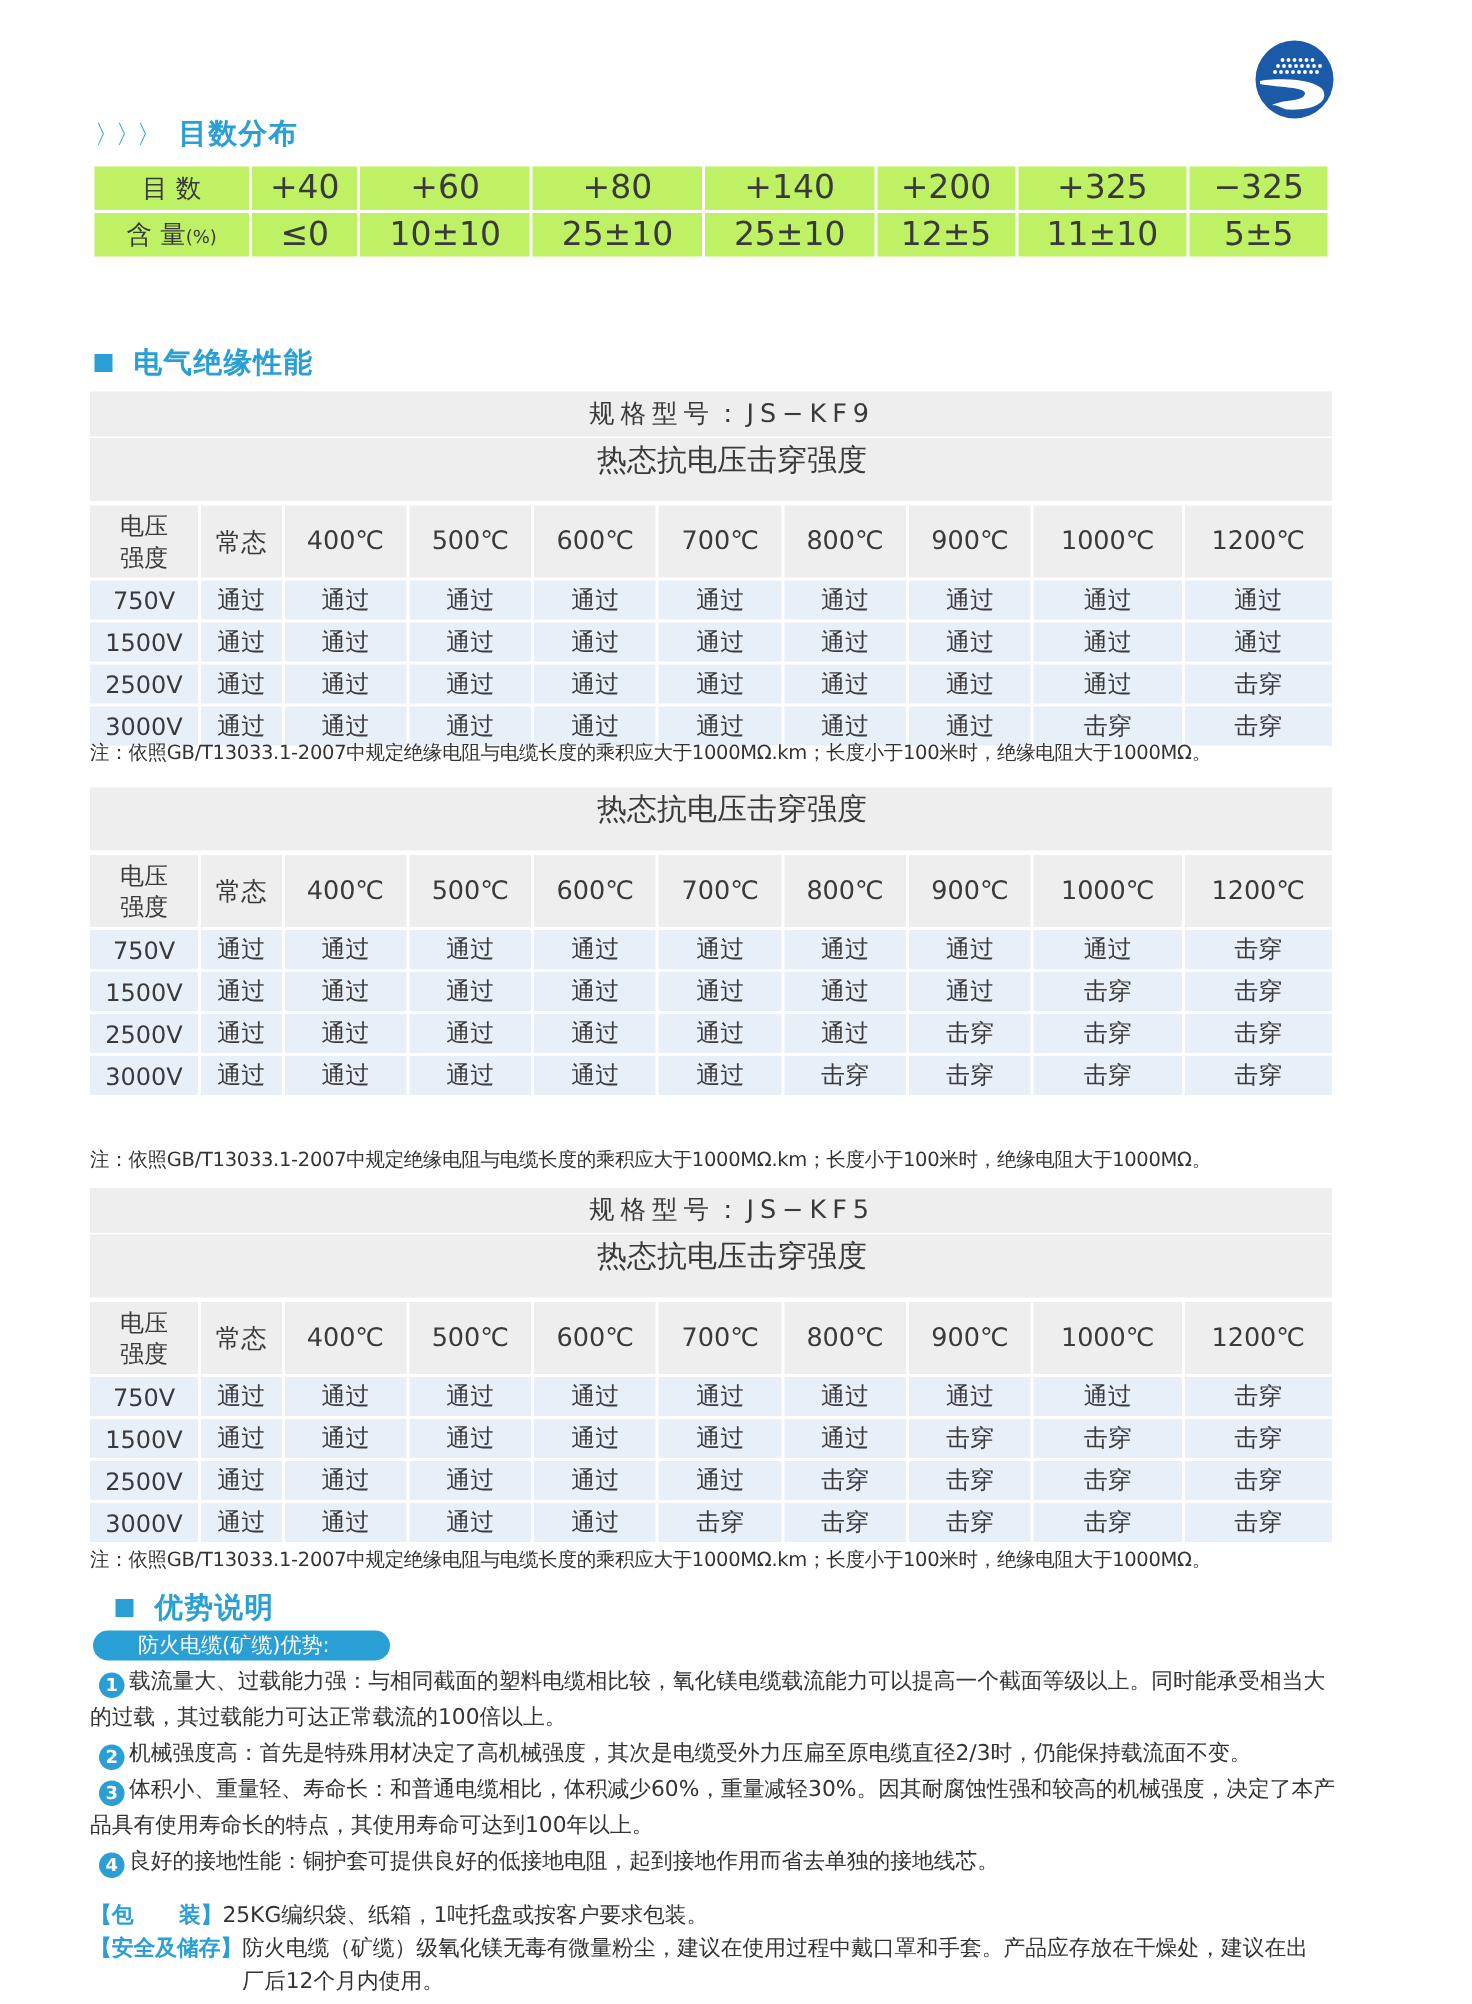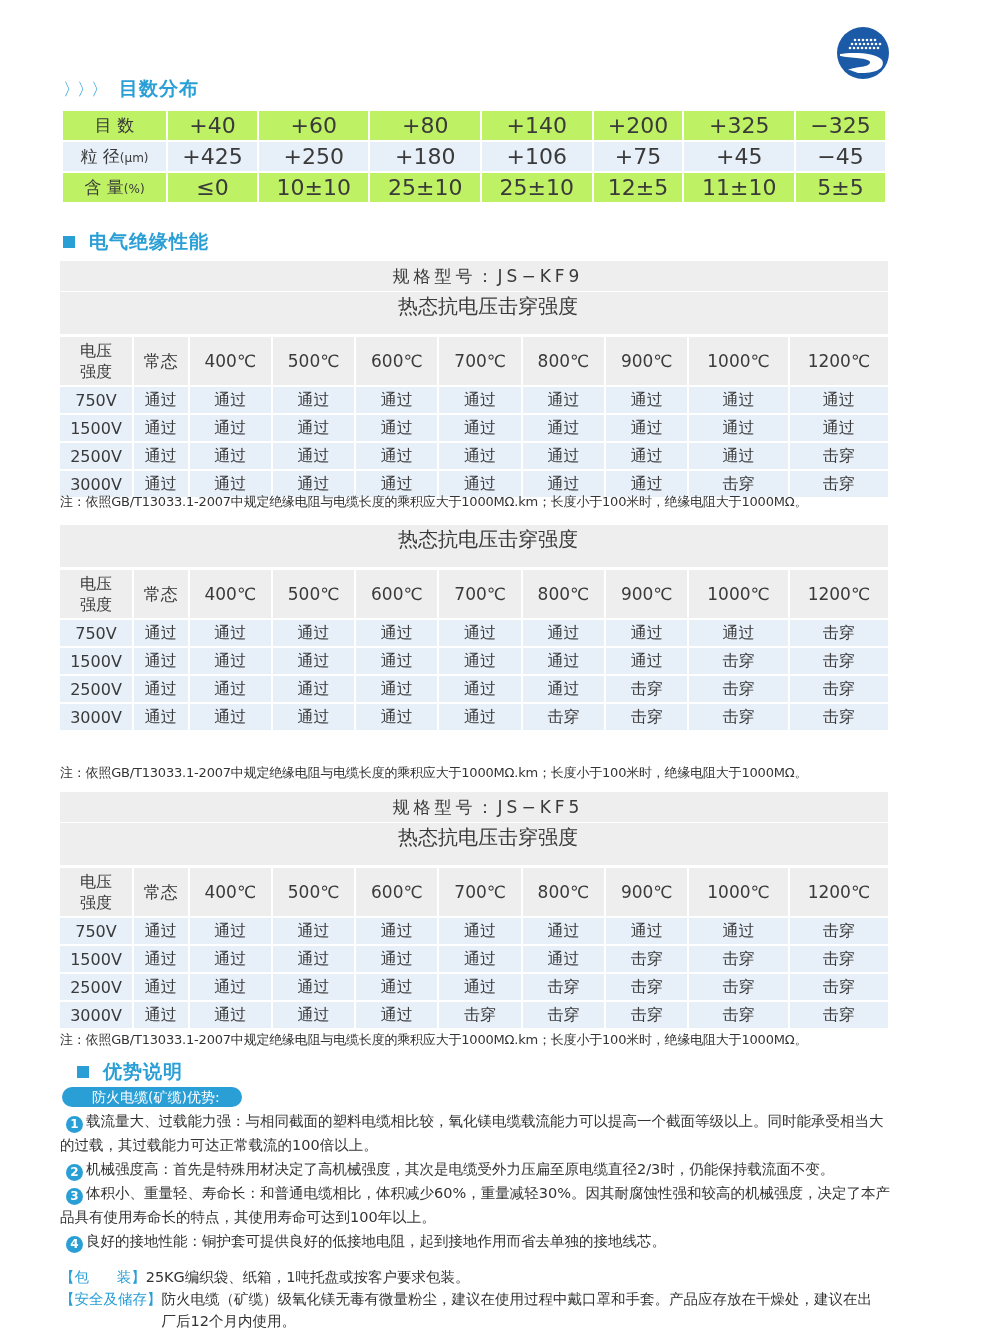--- a/index.html
+++ b/index.html
@@ -31,32 +31,32 @@
   .ins .row-title { height: 30px; line-height: 30px; font-size: 17px; letter-spacing: 4px; }
   .ins .row-sub { height: 42px; line-height: 29px; font-size: 20px; }
   .ins table { width: 100%; border-collapse: separate; border-spacing: 2px 2px; margin-left: -2px; width: 832px; }
   .ins th { background: #efeeee; font-weight: normal; height: 48px; font-size: 17px; color: #3a3a3a; }
   .ins th.first { line-height: 21px; font-size: 16px; }
   .ins td { background: #e7eff9; height: 26px; font-size: 16px; text-align: center; color: #3a3a3a; }
   .note { position: absolute; left: 60px; font-size: 13px; color: #333; white-space: nowrap; letter-spacing: -0.2px; }
 
   
   .pill {
-    position: absolute; left: 62px; top: 1087px; width: 180px; height: 20px;
+    position: absolute; left: 62px; top: 1087px; width: 198px; height: 20px;
     background: #2a9fd6; border-radius: 10px; color: #ffffff; font-size: 14px;
     line-height: 20px; padding-left: 30px;
   }
   .adv { position: absolute; left: 60px; width: 835px; font-size: 14.5px; line-height: 24px; color: #333; }
   .adv .num {
     display: inline-block; width: 17px; height: 17px; border-radius: 50%;
     background: #2a9fd6; color: #fff; font-size: 12px; line-height: 17px; text-align: center;
     margin-left: 6px; margin-right: 3px; vertical-align: -2px; font-weight: bold;
   }
   .pack { position: absolute; left: 60px; font-size: 14.5px; line-height: 22px; color: #333; display: flex; }
-  .pack .key { color: #2a9fd6; white-space: pre; font-weight: normal; }
+  .pack .key { color: #2a9fd6; white-space: pre; font-weight: bold; }
   .pack .val { width: 730px; }
 </style>
 </head>
 <body>
 
 <svg class="logo" viewBox="0 0 54 54">
   <circle cx="27" cy="27" r="26" fill="#1b5aa6"></circle>
   <g fill="#ffffff">
     <circle cx="19" cy="14" r="1.3"></circle>
       <circle cx="23" cy="14" r="1.3"></circle>
@@ -94,30 +94,20 @@
       <tr class="gray">
     <td class="lbl"><span>目 数</span><small></small></td>
     <td>+40</td>
     <td>+60</td>
     <td>+80</td>
     <td>+140</td>
     <td>+200</td>
     <td>+325</td>
     <td>−325</td>
   </tr>
-  <tr class="blue">
-    <td class="lbl"><span>粒 径</span><small>(μm)</small></td>
-    <td>+425</td>
-    <td>+250</td>
-    <td>+180</td>
-    <td>+106</td>
-    <td>+75</td>
-    <td>+45</td>
-    <td>−45</td>
-  </tr>
   <tr class="gray">
     <td class="lbl"><span>含 量</span><small>(%)</small></td>
     <td>≤0</td>
     <td>10±10</td>
     <td>25±10</td>
     <td>25±10</td>
     <td>12±5</td>
     <td>11±10</td>
     <td>5±5</td>
   </tr>

